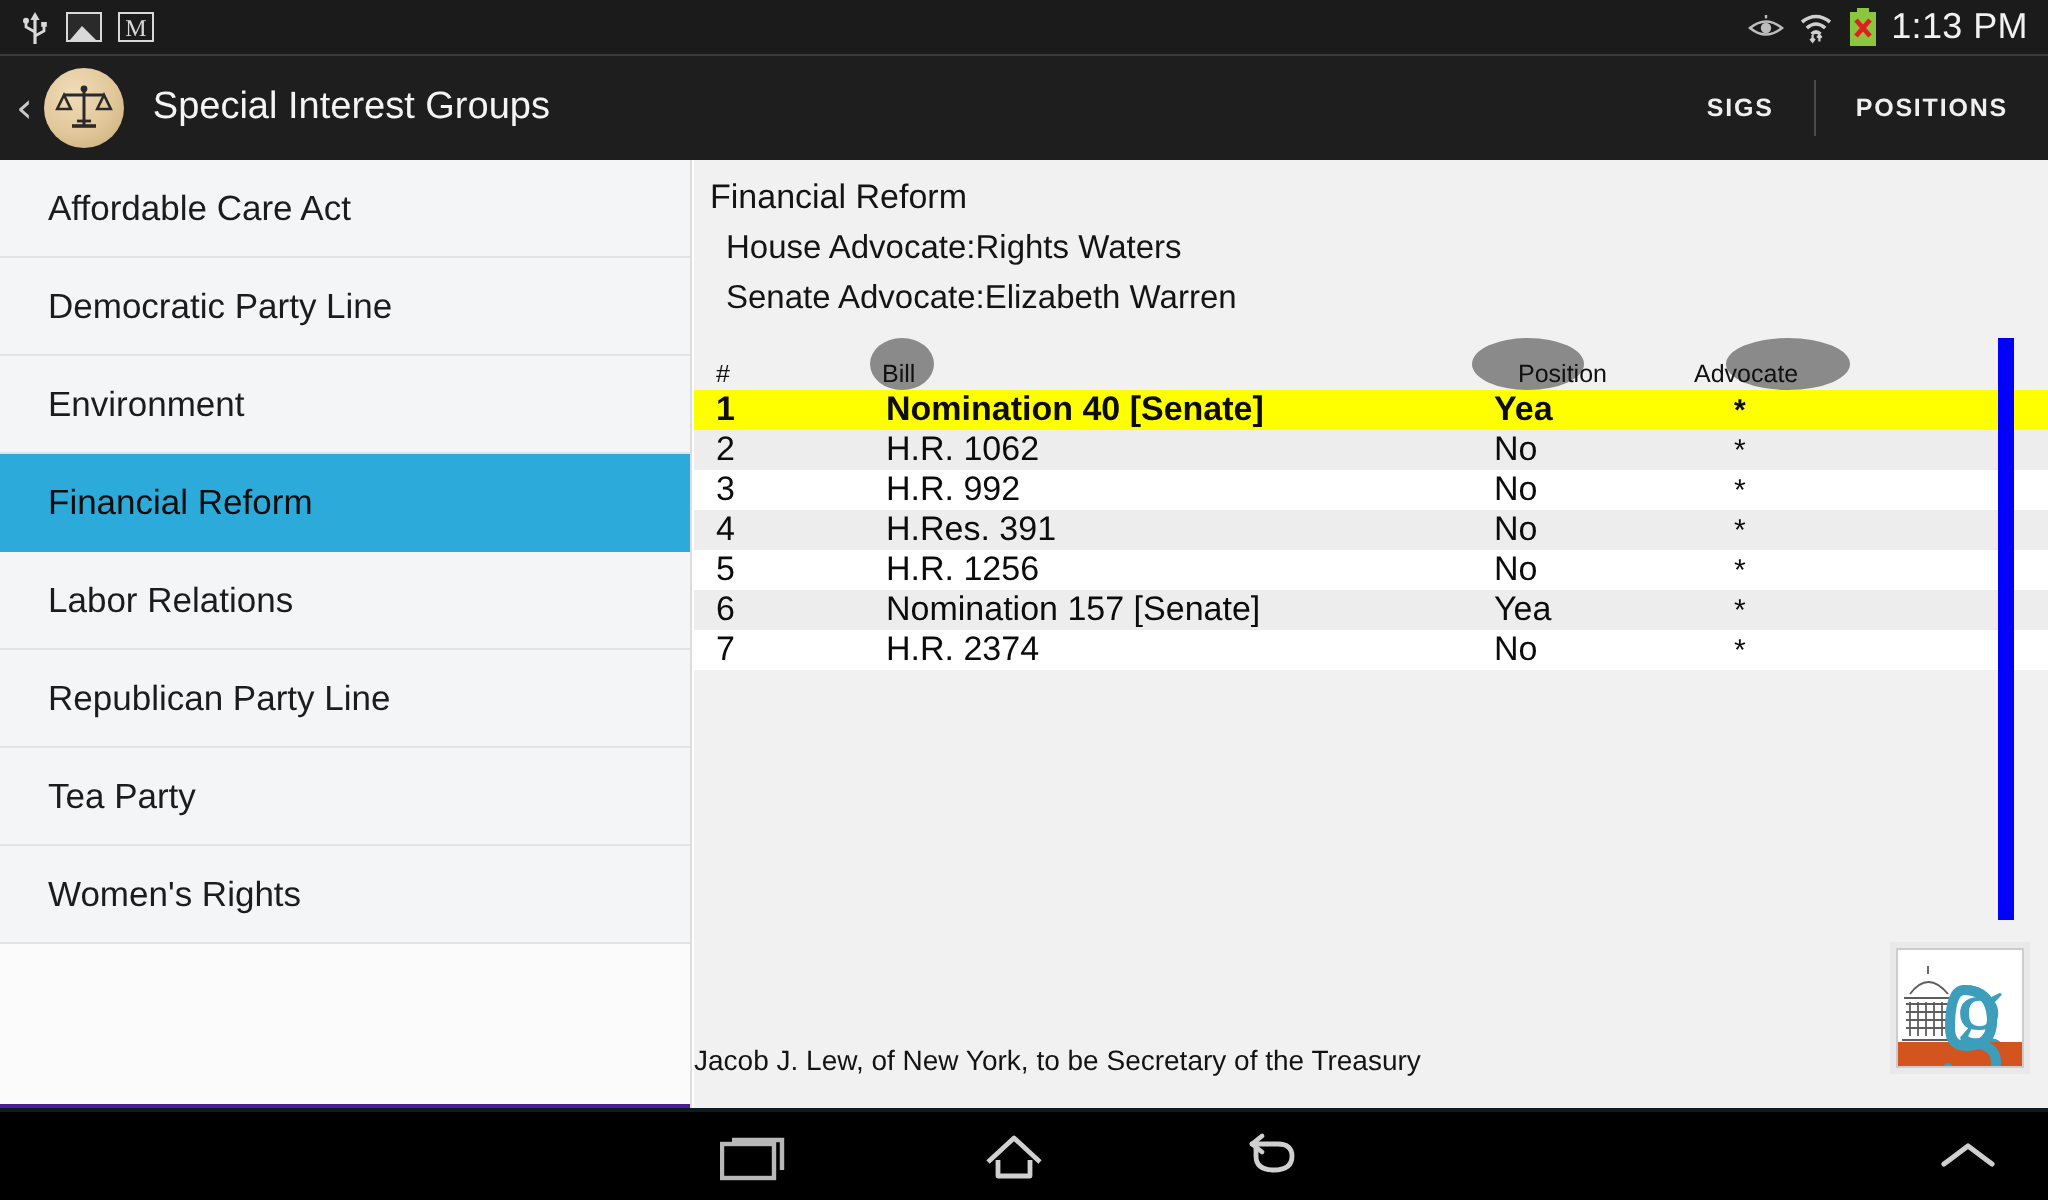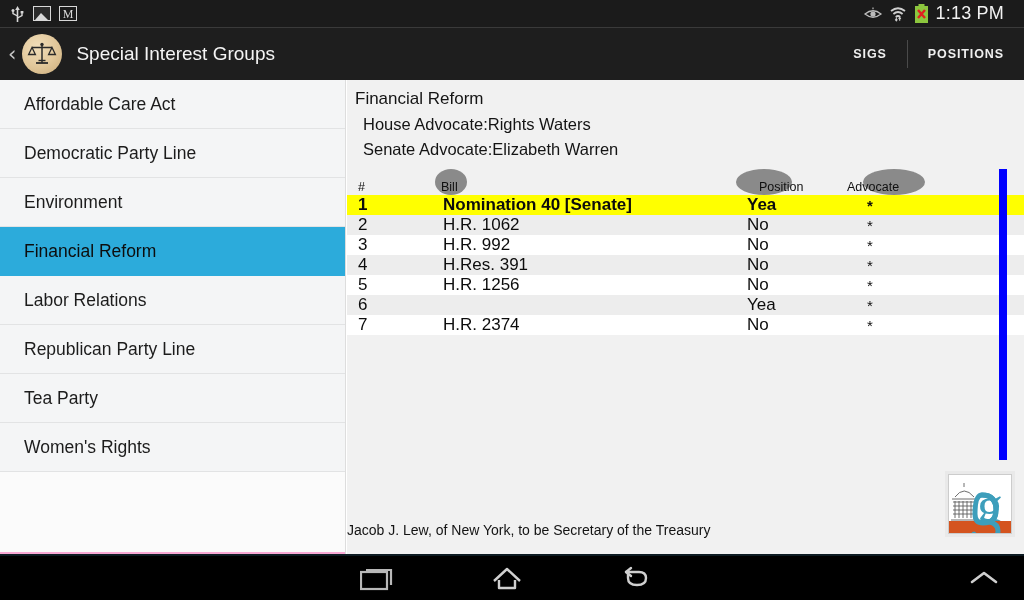--- a/index.html
+++ b/index.html
@@ -12,21 +12,21 @@
   #screen { position: relative; width: 1024px; height: 600px; }
 
   
   .statusbar {
     position: absolute; top: 0; left: 0; width: 1024px; height: 28px;
     background: #1b1b1b;
     display: flex; align-items: center;
     border-bottom: 1px solid #3a3a3a;
   }
   .sb-left { display: flex; align-items: center; gap: 8px; padding-left: 10px; }
-  .sb-right { margin-left: auto; display: flex; align-items: center; gap: 7px; padding-right: 20px; }
+  .sb-right { margin-left: auto; display: flex; align-items: center; gap: 7px; padding-right: 10px; }
   .sb-icon { display: block; }
   .sb-clock {
     color: #f2f2f2; font-size: 18px; letter-spacing: .2px;
     font-family: "Liberation Sans", sans-serif; white-space: nowrap;
   }
   .gallery-ico {
     width: 18px; height: 15px; border: 1.6px solid #d8d8d8; background: #2a2a2a;
     position: relative; overflow: hidden;
   }
   .gallery-ico:after {
@@ -60,21 +60,21 @@
   .appbar-actions { margin-left: auto; display: flex; align-items: center; height: 100%; }
   .tab-btn {
     color: #efefef; font-size: 12.5px; font-weight: bold; letter-spacing: .9px;
     padding: 0 20px; display: flex; align-items: center; height: 100%;
   }
   .tab-div { width: 1px; height: 28px; background: #4a4a4a; }
 
   
   .sidebar {
     position: absolute; top: 80px; left: 0; width: 346px; height: 476px;
-    background: #f9a8d4; border-right: 1px solid #dddddd; overflow: hidden;
+    background: #4c1d95; border-right: 1px solid #dddddd; overflow: hidden;
   }
   .side-item {
     height: 49px; display: flex; align-items: center;
     padding-left: 24px; font-size: 17.5px; color: #1c1c1c;
     background: #f4f5f6; border-bottom: 1px solid #e2e3e4;
   }
   .side-item.selected { background: #2cabdb; color: #0d0d0d; border-bottom-color: #2cabdb; }
   .side-filler { background: #fbfbfb; height: 80px; }
 
   
@@ -267,20 +267,21 @@
         <span class="c-adv">*</span>
       </div>
       <div class="row odd">
         <span class="c-num">5</span>
         <span class="c-bill">H.R. 1256</span>
         <span class="c-pos">No</span>
         <span class="c-adv">*</span>
       </div>
       <div class="row even">
         <span class="c-num">6</span>
+        <span class="c-bill">Nomination 157 [Senate]</span>
         <span class="c-pos">Yea</span>
         <span class="c-adv">*</span>
       </div>
       <div class="row odd">
         <span class="c-num">7</span>
         <span class="c-bill">H.R. 2374</span>
         <span class="c-pos">No</span>
         <span class="c-adv">*</span>
       </div>
 

